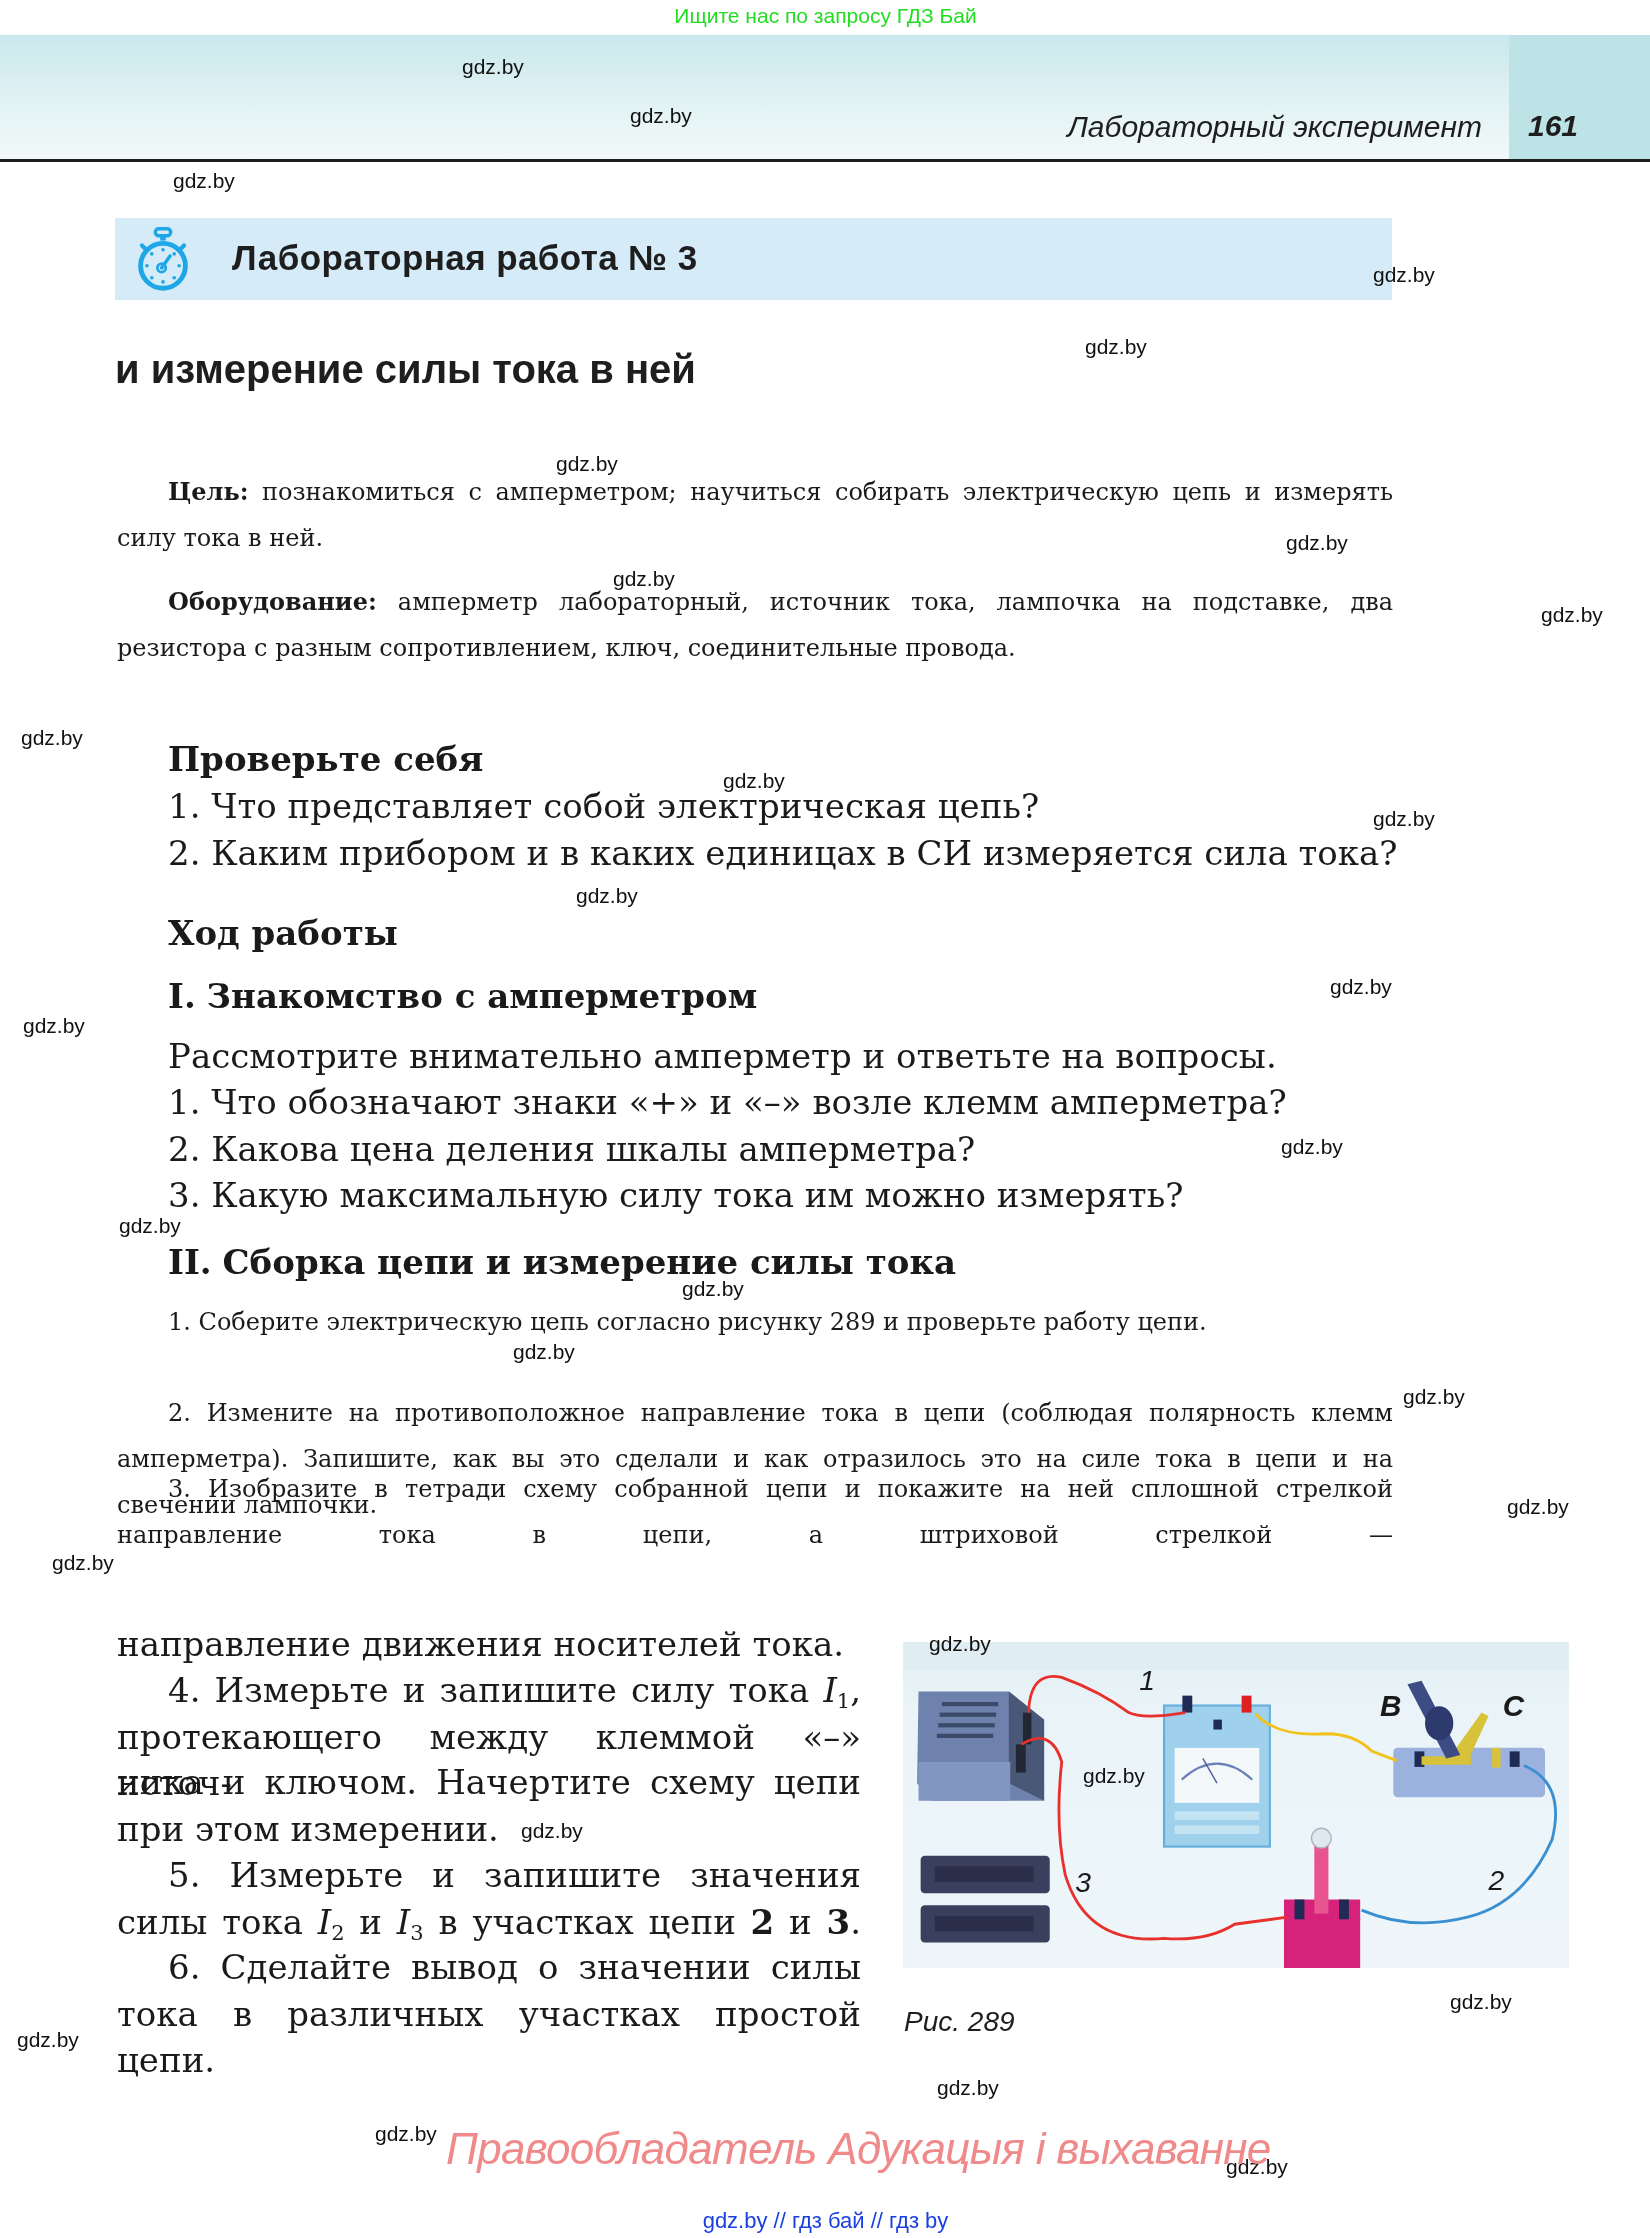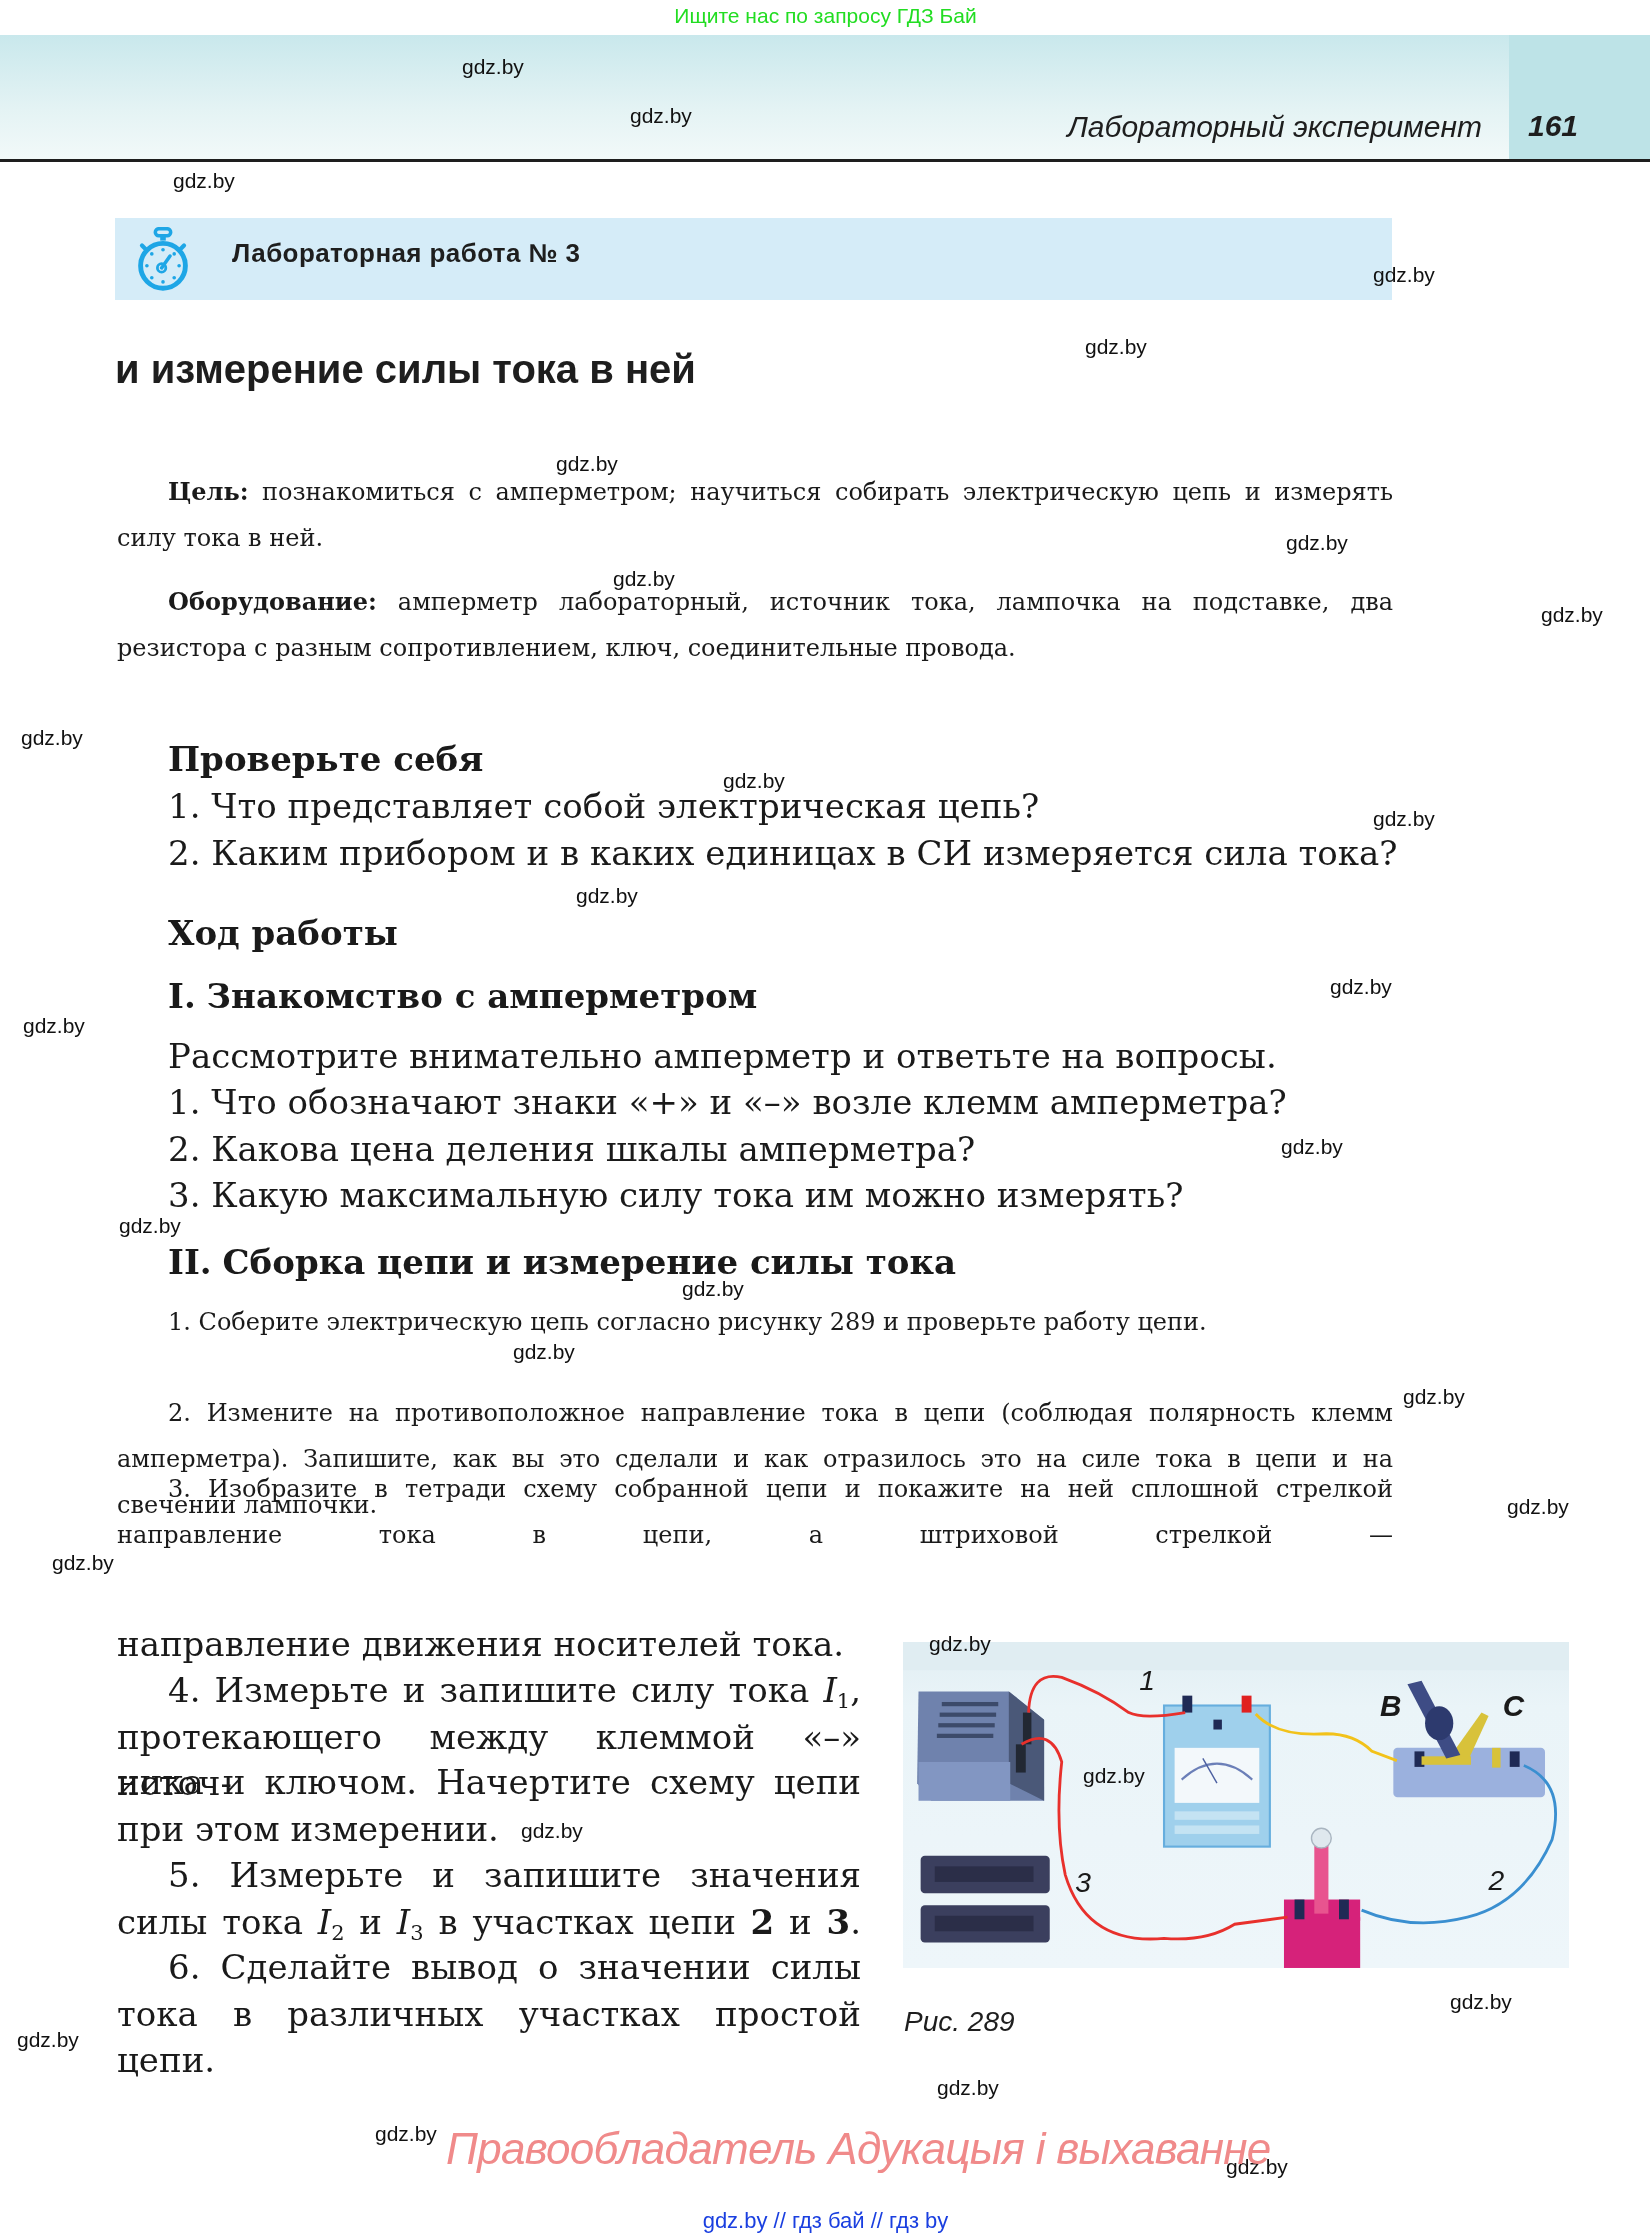--- a/index.html
+++ b/index.html
@@ -7,21 +7,21 @@
 
   .top-banner { position: absolute; left: 0; top: 0; width: 1651px; height: 32px; text-align: center; font-family: "Liberation Sans", sans-serif; font-size: 21px; color: #22dd22; line-height: 32px; }
 
   .header-band { position: absolute; left: 0; top: 35px; width: 1509px; height: 124px; background: linear-gradient(to bottom, #c9e8ec 0%, #e4f3f4 60%, #f2f9f9 100%); border-bottom: 3.5px solid #1e1e1e; }
   .header-tab { position: absolute; left: 1509px; top: 35px; width: 142px; height: 124px; background: #bde3e7; border-bottom: 3.5px solid #1e1e1e; }
   .running-head { position: absolute; right: 169px; top: 110px; font-family: "Liberation Sans", sans-serif; font-style: italic; font-size: 30px; color: #1e1e1e; }
   .page-num { position: absolute; left: 1528px; top: 109px; font-family: "Liberation Sans", sans-serif; font-style: italic; font-weight: bold; font-size: 30px; color: #1e1e1e; }
 
   .lab-box { position: absolute; left: 115px; top: 218px; width: 1277px; height: 82px; background: #d5ecf8; }
   .lab-icon { position: absolute; left: 20px; top: 8.5px; width: 56px; width: 56px; height: 65px; }
-  .lab-title { position: absolute; left: 117px; top: 20px; font-family: "Liberation Sans", sans-serif; font-weight: bold; font-size: 26px; color: #1e1e1e; letter-spacing: 0.4px; }
+  .lab-title { position: absolute; left: 117px; top: 20px; font-family: "Liberation Sans", sans-serif; font-weight: bold; font-size: 35px; color: #1e1e1e; letter-spacing: 0.4px; }
 
   .main-title { position: absolute; left: 115px; top: 344px; font-family: "Liberation Sans", sans-serif; font-weight: bold; font-size: 40px; line-height: 51px; color: #1e1e1e; }
 
   .text { position: absolute; left: 117px; width: 1276px; font-size: 24px; line-height: 46px; text-align: justify; }
   .indent { text-indent: 51px; }
   .b { font-weight: bold; }
   .bi { font-weight: bold; }
   .it { font-style: italic; }
   .line { position: absolute; left: 168px; font-size: 34px; line-height: 46px; white-space: nowrap; }
   .heading { position: absolute; left: 168px; font-size: 34px; font-weight: bold; line-height: 46px; }

